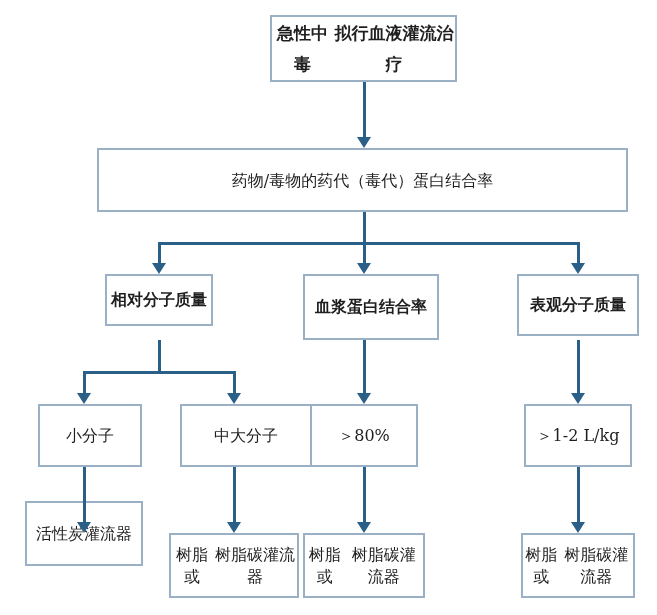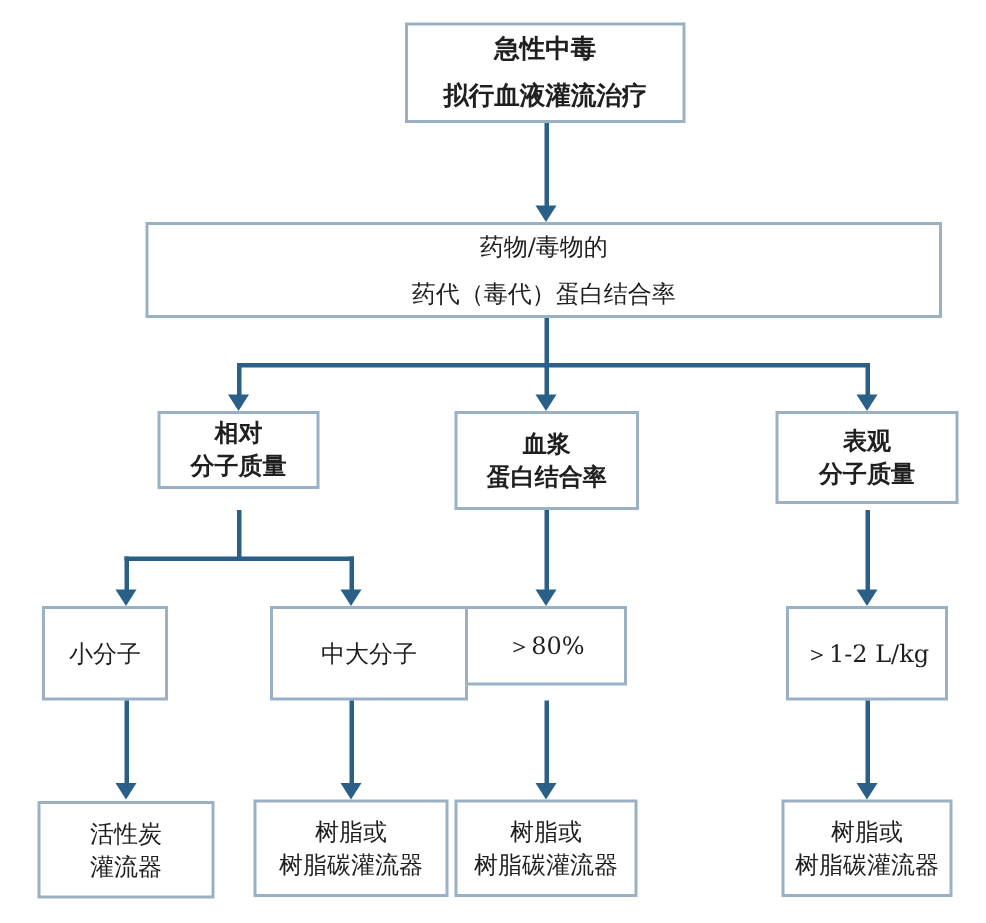--- a/index.html
+++ b/index.html
@@ -17,21 +17,20 @@
     font-family: "DejaVu Serif", "Liberation Serif", serif;
     overflow: hidden;
   }
   .node {
     position: absolute;
     box-sizing: border-box;
     border: 2px solid var(--box_border);
     background: #fff;
     color: var(--text);
     display: flex;
-    flex-direction: column;
     align-items: center;
     justify-content: center;
     text-align: center;
     font-size: 16px;
     line-height: 22px;
   }
   .node.bold { font-weight: bold; }
   .node.wide-space { line-height: 31px; }
   .node.big { font-size: 17px; }
   .vline {
@@ -64,43 +63,43 @@
 
   <div class="node wide-space" style="left:97px;top:148px;width:531px;height:64px">
     <span>药物/毒物的</span>
     <span>药代（毒代）蛋白结合率</span>
   </div>
 
   <div class="node bold" style="left:105px;top:274px;width:108px;height:52px">
     <span>相对</span>
     <span>分子质量</span>
   </div>
-  <div class="node bold" style="left:303px;top:274px;width:123px;height:66px">
+  <div class="node bold" style="left:303px;top:274px;width:136px;height:66px">
     <span>血浆</span>
     <span>蛋白结合率</span>
   </div>
   <div class="node bold" style="left:517px;top:274px;width:122px;height:62px">
     <span>表观</span>
     <span>分子质量</span>
   </div>
 
-  <div class="node" style="left:28px;top:404px;width:84px;height:63px">
+  <div class="node" style="left:38px;top:404px;width:104px;height:63px">
     <span>小分子</span>
   </div>
   <div class="node" style="left:180px;top:404px;width:132px;height:63px">
     <span>中大分子</span>
   </div>
-  <div class="node" style="left:310px;top:404px;width:108px;height:53px">
+  <div class="node" style="left:310px;top:404px;width:108px;height:63px">
     <span>＞80%</span>
   </div>
   <div class="node" style="left:524px;top:404px;width:108px;height:63px">
     <span>＞1-2 L/kg</span>
   </div>
 
-  <div class="node" style="left:25px;top:534px;width:118px;height:65px">
+  <div class="node" style="left:25px;top:501px;width:118px;height:65px">
     <span>活性炭</span>
     <span>灌流器</span>
   </div>
   <div class="node" style="left:169px;top:533px;width:130px;height:65px">
     <span>树脂或</span>
     <span>树脂碳灌流器</span>
   </div>
   <div class="node" style="left:303px;top:533px;width:122px;height:65px">
     <span>树脂或</span>
     <span>树脂碳灌流器</span>

